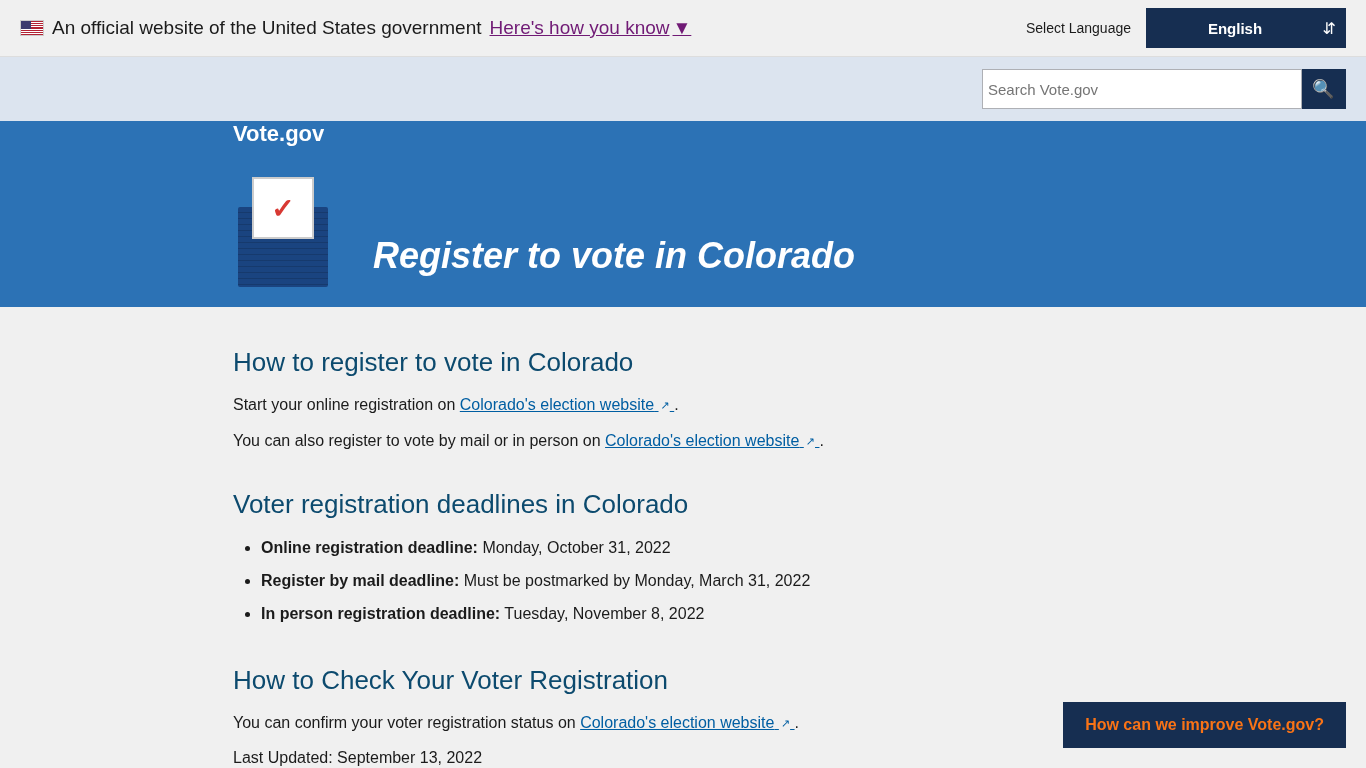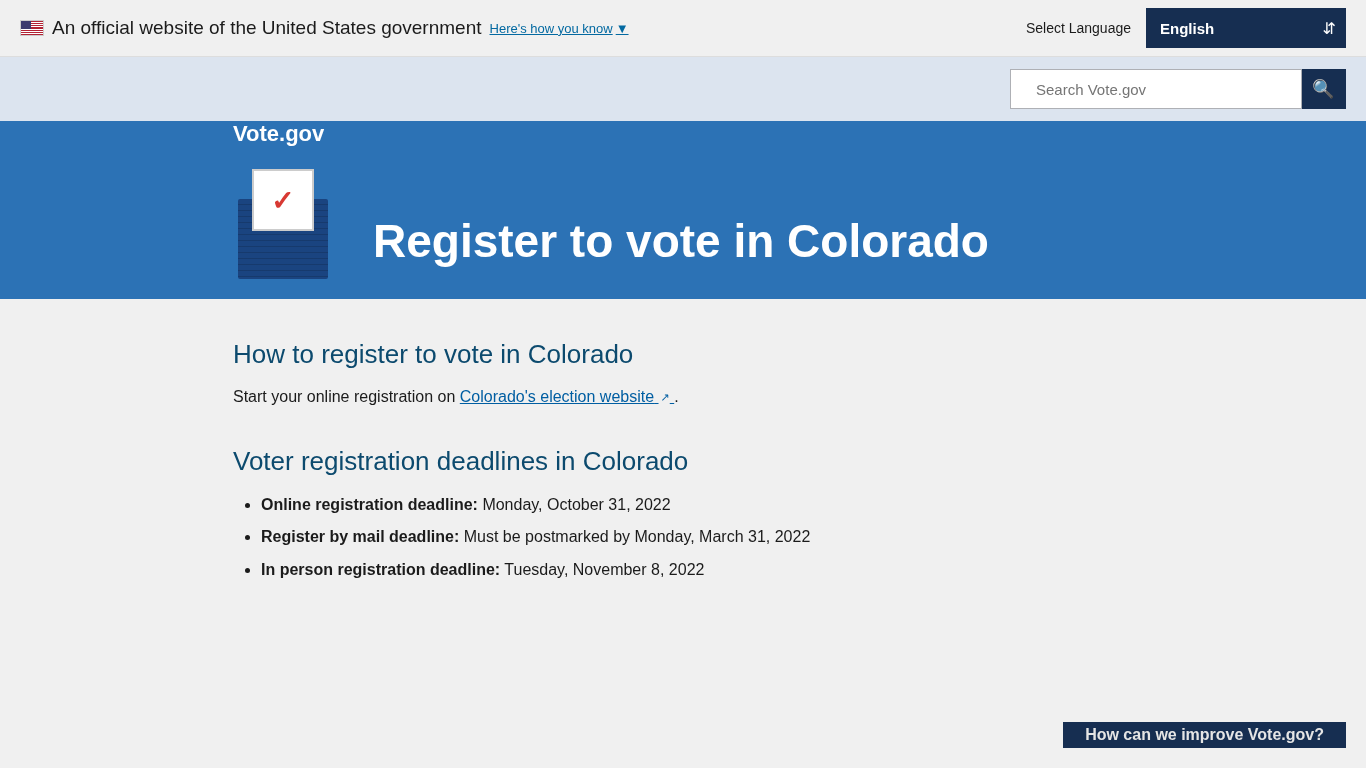--- a/index.html
+++ b/index.html
@@ -50,24 +50,24 @@
       position: absolute;
       top: 0; left: 0;
       width: 45%; height: 54%;
       background: #3C3B6E;
     }
     .official-text {
       font-size: 19px;
       color: #1b1b1b;
     }
     .heres-how-link {
-      color: #0369a1;
+      color: #701a75;
       text-decoration: underline;
       cursor: pointer;
-      font-size: 13px;
+      font-size: 19px;
       display: inline-flex;
       align-items: flex-end;
       gap: 3px;
     }
     .top-bar-right {
       display: flex;
       align-items: center;
       gap: 15px;
     }
     .select-language-label {
@@ -84,20 +84,21 @@
       color: #fff;
       border: none;
       padding: 8px 36px 8px 14px;
       font-size: 15px;
       font-weight: 600;
       appearance: none;
       -webkit-appearance: none;
       cursor: pointer;
       min-width: 200px;
       height: 40px;
+      text-align: center;
     }
     .language-select-arrow {
       position: absolute;
       right: 10px;
       top: 50%;
       transform: translateY(-50%);
       color: #fff;
       pointer-events: none;
       font-size: 16px;
     }
@@ -108,23 +109,23 @@
       padding: 12px 20px;
       display: flex;
       justify-content: flex-end;
       align-items: center;
     }
     .search-form {
       display: flex;
       align-items: center;
     }
     .search-input {
-      width: 292px;
+      width: 320px;
       height: 40px;
-      padding: 0 25px;
+      padding: 0 5px;
       border: 1px solid #aeb0b5;
       font-size: 15px;
       background: #fff;
       outline: none;
       color: #1b1b1b;
     }
     .search-button {
       width: 44px;
       height: 40px;
       background: #162e51;
@@ -147,21 +148,21 @@
     .hero-left {
       display: flex;
       flex-direction: column;
       align-items: flex-start;
       padding-bottom: 20px;
     }
     .site-title {
       color: #fff;
       font-size: 22px;
       font-weight: 700;
-      margin-bottom: 12px;
+      margin-bottom: 20px;
     }
     
     .ballot-box {
       width: 100px;
       height: 110px;
       position: relative;
       margin-top: 10px;
     }
     
     .ballot-paper {
@@ -222,23 +223,24 @@
         rgba(0,0,0,0.15) 5px,
         rgba(0,0,0,0.15) 6px
       );
     }
     .hero-right {
       flex: 1;
       padding-bottom: 30px;
     }
     .page-main-title {
       color: #fff;
-      font-size: 46px;
+      font-size: 36px;
       font-weight: 700;
       line-height: 1.2;
+      font-style: italic;
     }
 
     
     .main-content {
       background: #f0f0f0;
       max-width: 960px;
       margin: 0 auto;
       padding: 40px 30px 60px 30px;
     }
     .content-section {
@@ -285,23 +287,23 @@
       color: #1b1b1b;
       margin-top: 14px;
     }
 
     
     .feedback-btn {
       position: fixed;
       bottom: 20px;
       right: 20px;
       background: #162e51;
-      color: #e5e5e5;
+      color: #f97316;
       border: none;
-      padding: 4px 22px;
+      padding: 14px 22px;
       font-size: 16px;
       font-weight: 600;
       cursor: pointer;
       z-index: 100;
     }
 
     
     .hero-banner-wrapper {
       background: #2c72b5;
       width: 100%;
@@ -378,37 +380,57 @@
     <div class="content-section">
       <h2 class="section-title">How to register to vote in Colorado</h2>
       <p class="section-text">
         <span>Start your online registration on </span>
         <a class="external-link">
           <span>Colorado's election website</span>
           <span class="external-link-icon">↗</span>
         </a>
         <span>.</span>
       </p>
+      <p class="section-text">
+        <span>You can also register to vote by mail or in person on </span>
+        <a class="external-link">
+          <span>Colorado's election website</span>
+          <span class="external-link-icon">↗</span>
+        </a>
+        <span>.</span>
+      </p>
     </div>
 
     <div class="content-section">
       <h2 class="section-title">Voter registration deadlines in Colorado</h2>
       <ul class="bullet-list">
         <li>
           <span class="bold-label">Online registration deadline:</span>
           <span> Monday, October 31, 2022</span>
         </li>
         <li>
           <span class="bold-label">Register by mail deadline:</span>
           <span> Must be postmarked by Monday, March 31, 2022</span>
         </li>
         <li>
           <span class="bold-label">In person registration deadline:</span>
           <span> Tuesday, November 8, 2022</span>
         </li>
       </ul>
     </div>
 
+    <div class="content-section">
+      <h2 class="section-title">How to Check Your Voter Registration</h2>
+      <p class="section-text">
+        <span>You can confirm your voter registration status on </span>
+        <a class="external-link">
+          <span>Colorado's election website</span>
+          <span class="external-link-icon">↗</span>
+        </a>
+        <span>.</span>
+      </p>
+      <p class="last-updated">Last Updated: September 13, 2022</p>
+    </div>
 
   </div>
 </div>
 
 <button class="feedback-btn">How can we improve Vote.gov?</button>
 
 </body></html>

